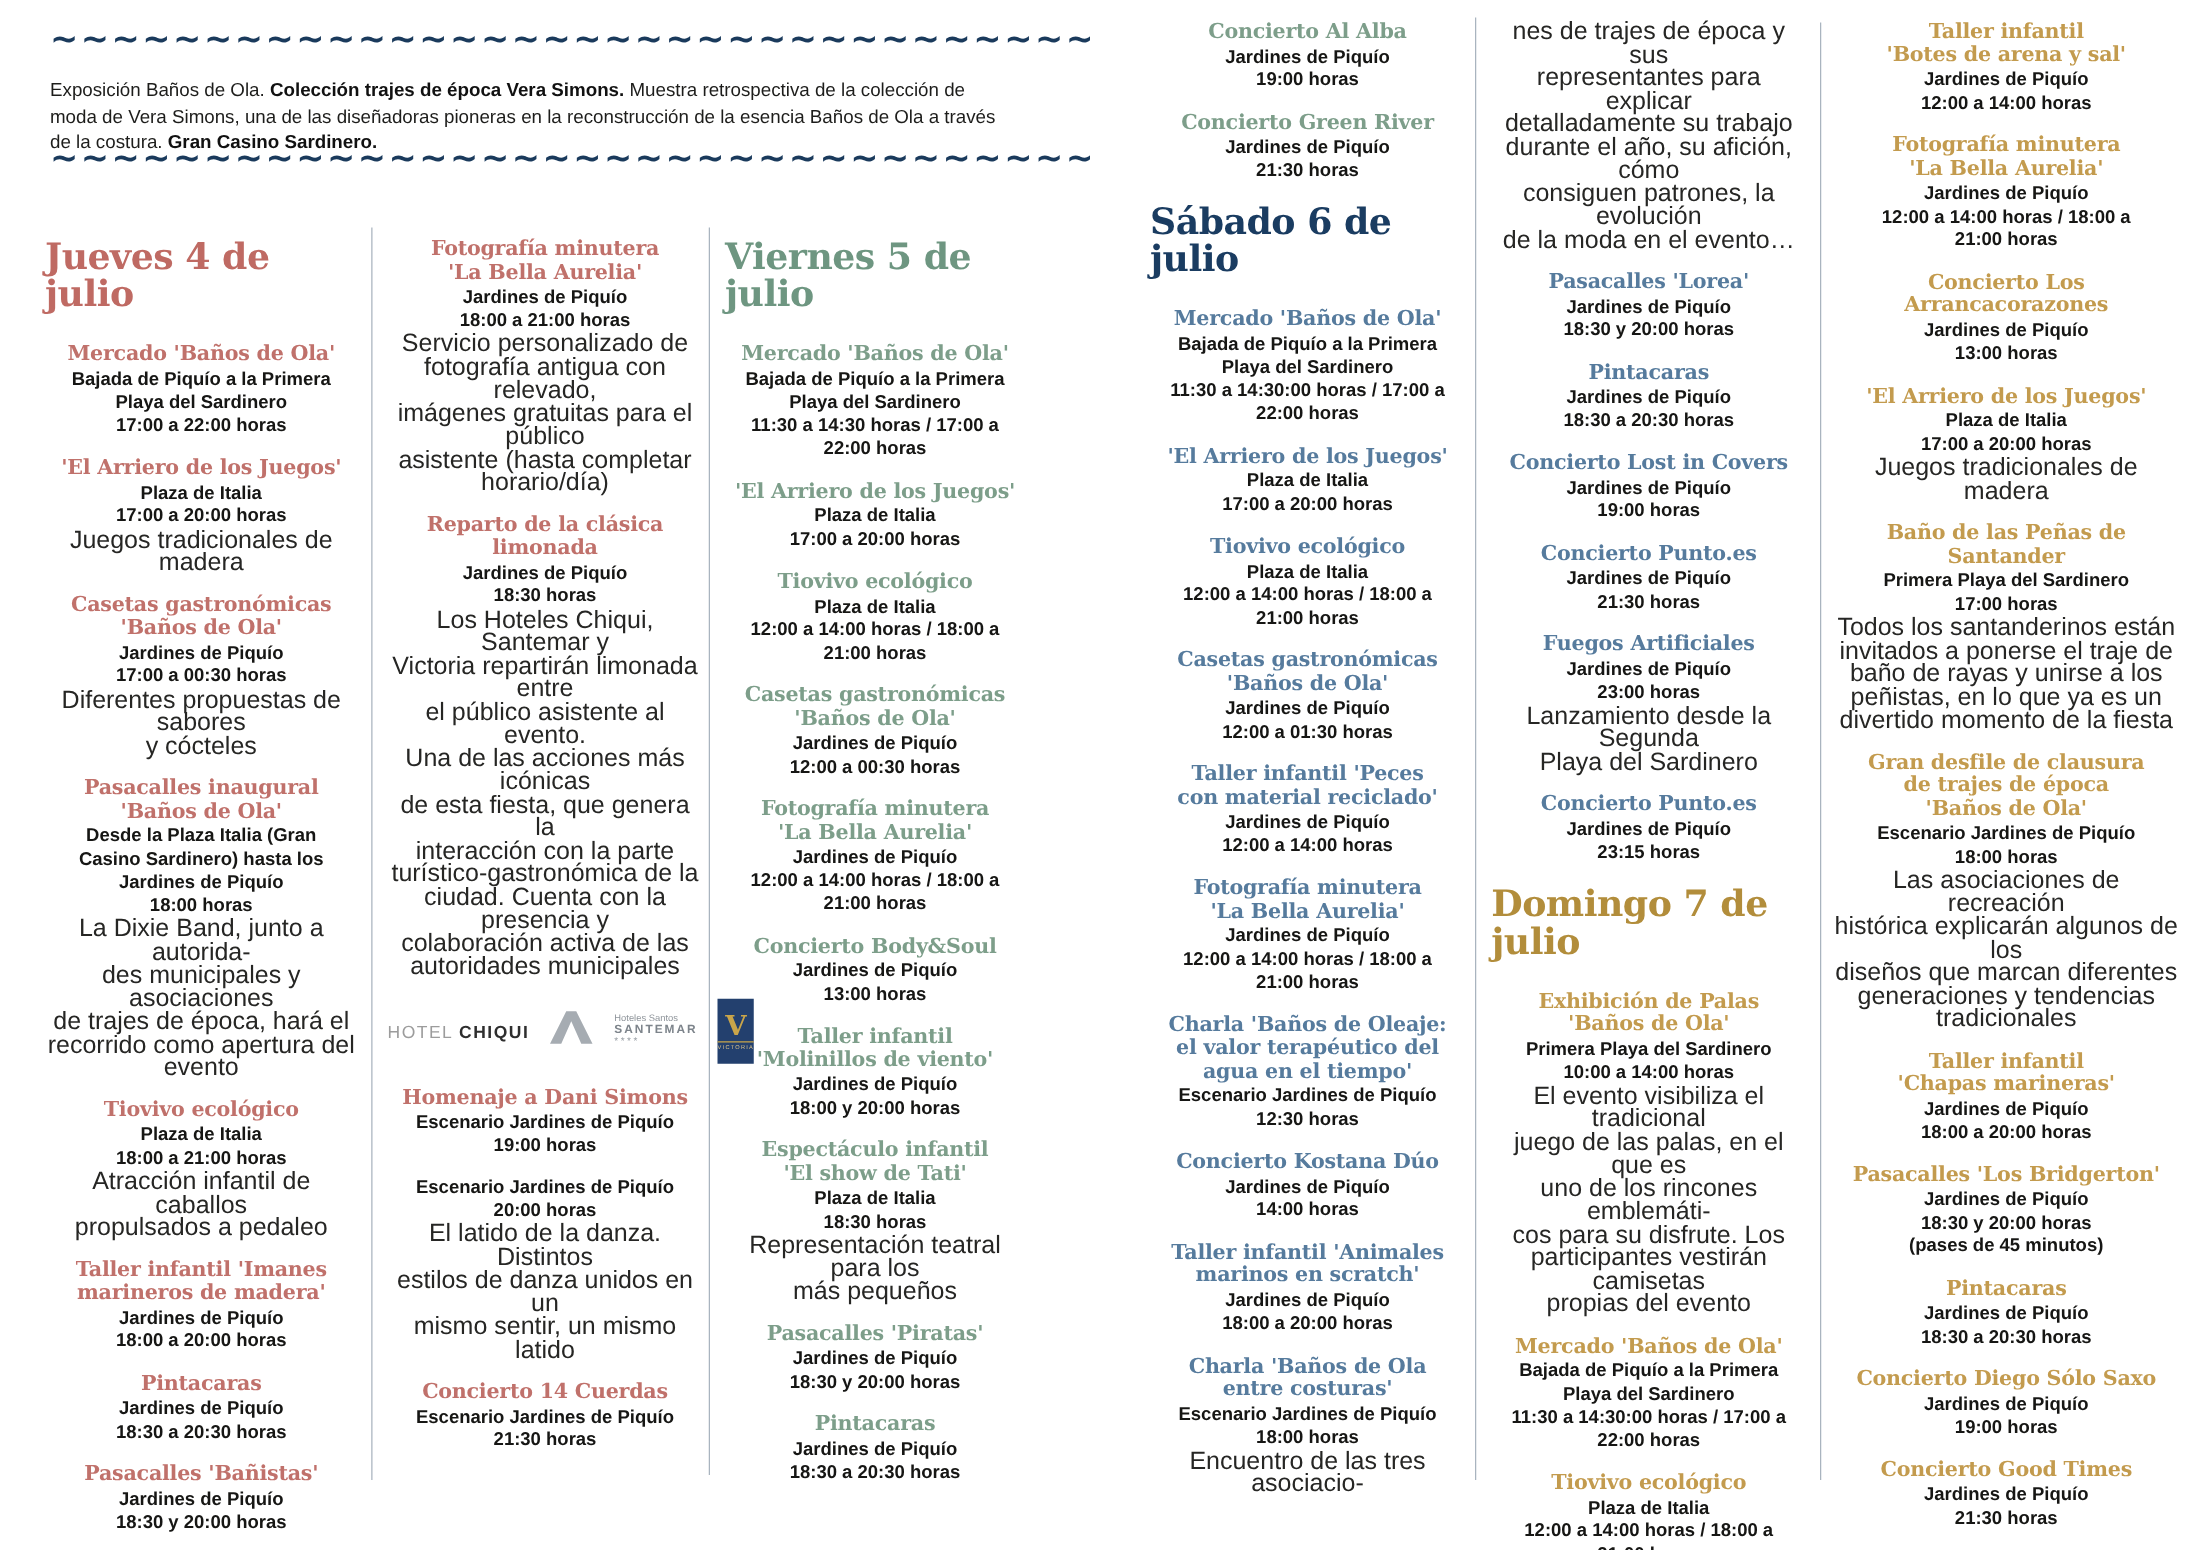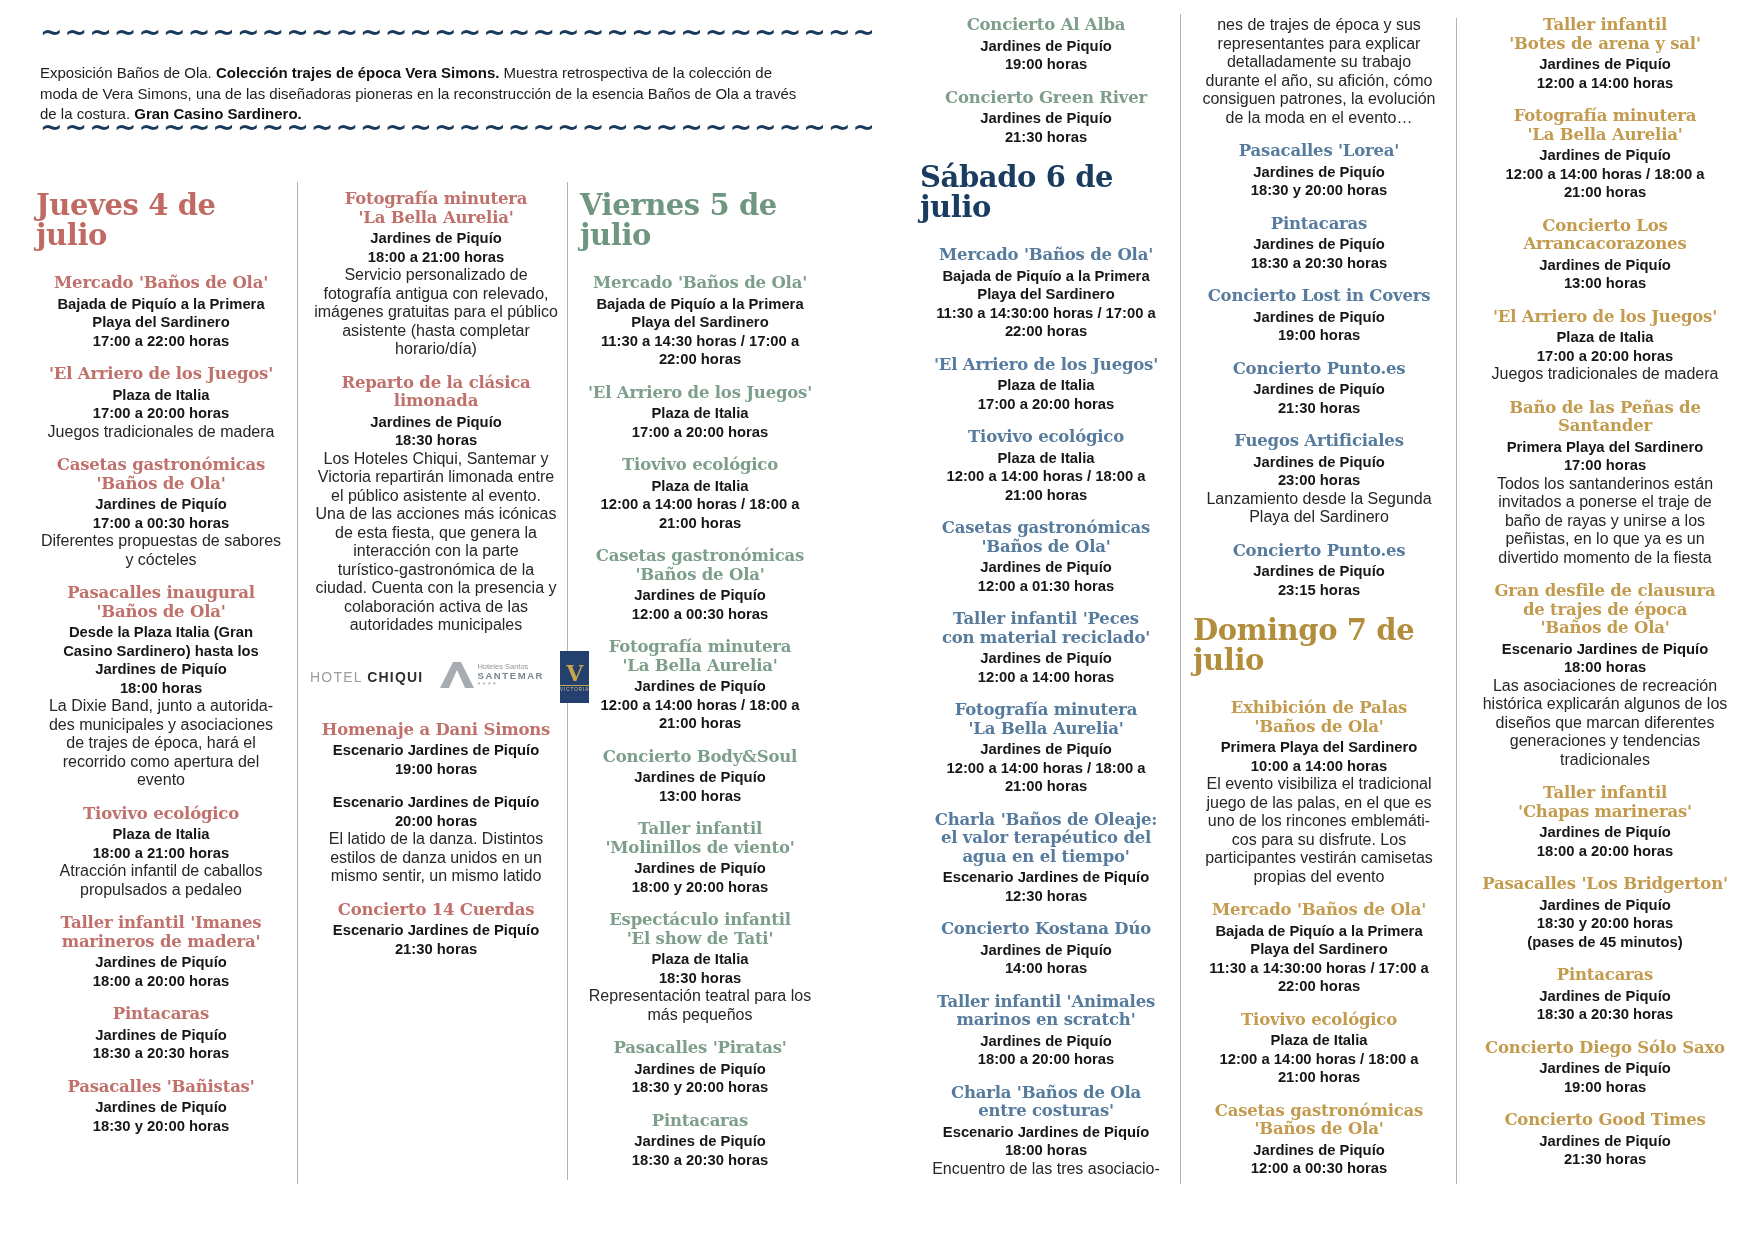--- a/index.html
+++ b/index.html
@@ -13,29 +13,29 @@
   .intro b{font-weight:bold;color:#111;}
   .col{position:absolute;}
   .vline{position:absolute;width:1px;background:#a9b4bf;}
   .day{font-family:"DejaVu Serif",serif;font-weight:bold;font-size:29px;
        letter-spacing:-0.4px;margin:16px 0 24px 0;line-height:30px;}
   .col .day:first-child{margin-top:0;}
   .ev{margin:0 0 15px 0;text-align:center;}
   .eh{font-family:"DejaVu Serif",serif;font-weight:bold;font-size:16.5px;
       line-height:18.5px;letter-spacing:-0.2px;white-space:pre-line;margin:0 0 2px 0;}
   .em{font-weight:bold;font-size:14.8px;line-height:18.5px;color:#161614;white-space:pre-line;}
-  .ed{font-weight:normal;font-size:16px;line-height:18.5px;color:#262624;white-space:pre-line;}
+  .ed{font-weight:normal;font-size:20px;line-height:18.5px;color:#262624;white-space:pre-line;}
   .thu{color:#c0716b;} .fri{color:#7d9e8a;} .sat{color:#567b9d;} .sun{color:#c39b4e;}
   .dt-thu{color:#bf6a63;} .dt-fri{color:#6e9681;} .dt-sat{color:#1a3c61;} .dt-sun{color:#b28d3b;}
   
   .logos{display:flex;align-items:center;gap:16px;margin:4px 0 17px 0;height:54px;}
   .chiqui{font-size:14px;letter-spacing:1.2px;white-space:nowrap;}
   .chiqui .h1{color:#9c9c9c;font-weight:400;}
   .chiqui .h2{color:#2e2e2e;font-weight:700;}
-  .santemar{display:flex;align-items:center;gap:2px;}
+  .santemar{display:flex;align-items:center;gap:16px;}
   .santemar .txt{display:flex;flex-direction:column;line-height:1.1;}
   .santemar .s1{font-size:7.5px;color:#8e949a;}
   .santemar .s2{font-size:9.5px;font-weight:bold;color:#7d848b;letter-spacing:1.6px;}
   .santemar .s3{font-size:8px;color:#9aa0a6;letter-spacing:2px;}
   .victoria{width:46px;height:52px;background:#23406e;display:flex;flex-direction:column;
             align-items:center;justify-content:center;gap:1px;}
   .victoria .v{font-family:"DejaVu Serif",serif;font-weight:bold;font-size:22px;
                color:#c9a54a;line-height:22px;}
   .victoria .nm{font-size:4.5px;color:#d8c08a;letter-spacing:1px;border-top:1px solid #c9a54a;
                padding-top:1px;}

